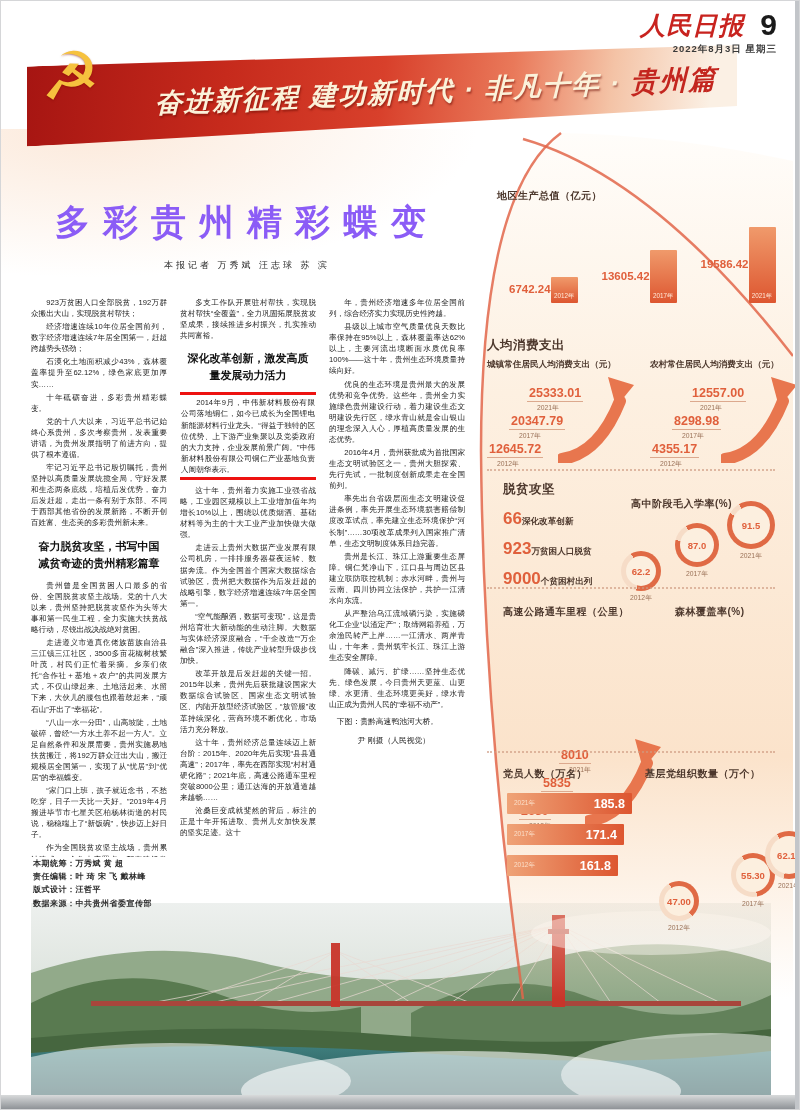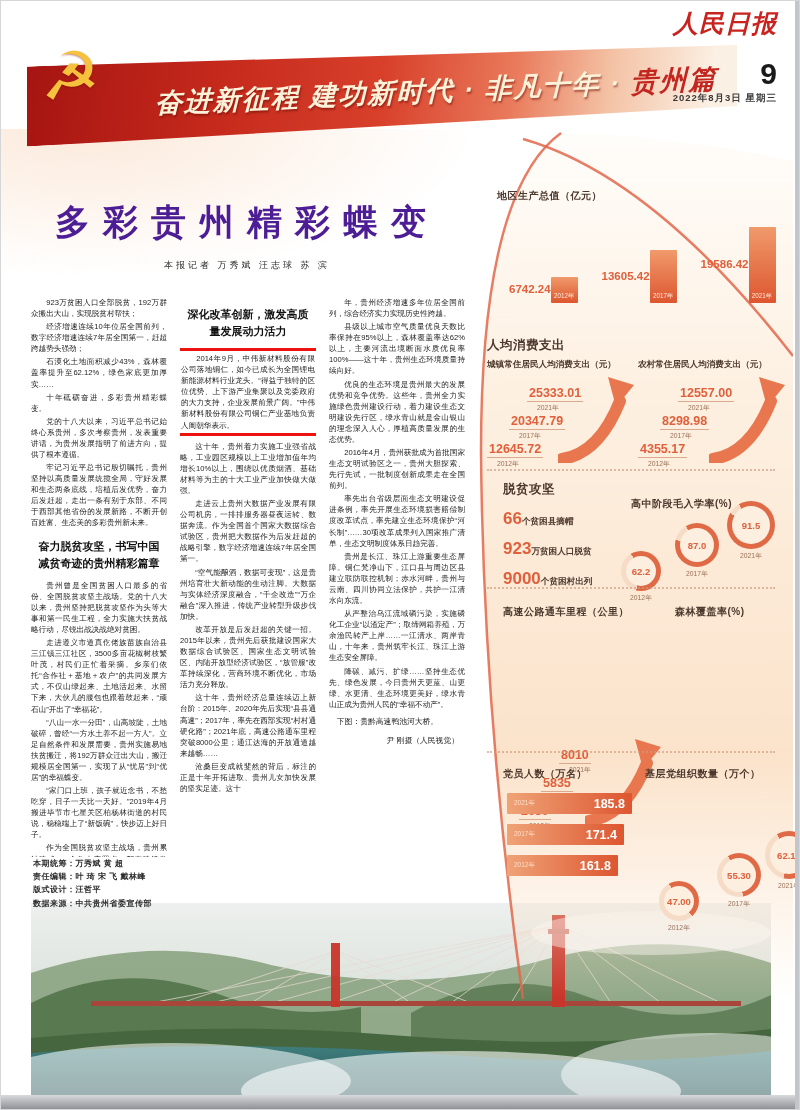--- a/index.html
+++ b/index.html
@@ -1,72 +1,72 @@
 <!DOCTYPE html>
 <html><head>
 <meta charset="utf-8">
 <style>
   html,body{margin:0;padding:0;background:#e9eaec;}
   .page{position:relative;width:800px;height:1110px;margin:0 auto;background:#ffffff;
         font-family:"Liberation Sans","DejaVu Sans",sans-serif;overflow:hidden;
         border:1px solid #d5d6d8;box-sizing:border-box;}
   
   .masthead{position:absolute;top:10px;right:22px;text-align:right;z-index:5;}
-  .mast-row{display:flex;align-items:flex-end;justify-content:center;gap:24px;flex-direction:column;}
+  .mast-row{display:flex;align-items:flex-end;justify-content:center;gap:16px;}
   .paper-name{color:#c8231f;font-family:"DejaVu Serif",serif;font-style:italic;font-weight:bold;
               font-size:25px;letter-spacing:1px;line-height:1;}
   .page-num{color:#1a1a1a;font-size:30px;font-weight:bold;line-height:.9;}
   .mast-date{margin-top:5px;font-size:9.5px;color:#3a3a3a;letter-spacing:1px;font-weight:bold;}
   .top-glow{position:absolute;left:0;top:128px;width:480px;height:150px;
             background:radial-gradient(ellipse at 18% 0%,rgba(249,216,190,.55),transparent 70%);pointer-events:none;}
   
   .banner{position:absolute;left:26px;top:50px;width:710px;height:80px;z-index:4;}
   .banner-band{position:absolute;inset:0;transform:skewY(-2.5deg);
      background:linear-gradient(97deg,#a61512 0%,#c62a1c 28%,#d8402b 50%,#e9795a 68%,#f4c3a6 82%,#fbf0e4 96%);
      clip-path:polygon(0 0,100% 12%,100% 88%,0 100%);box-shadow:0 3px 8px rgba(180,60,30,.25);}
   .banner-emblem{position:absolute;left:14px;top:-8px;font-size:66px;color:#f6c23e;
      transform:skewY(-2.5deg);text-shadow:0 1px 2px rgba(120,10,0,.5);line-height:1;}
   .banner-text{position:absolute;left:128px;top:22px;transform:skewY(-2.5deg);white-space:nowrap;
      font-weight:bold;font-style:italic;font-size:27px;letter-spacing:2px;color:#fbf2da;
      text-shadow:1px 2px 2px rgba(110,15,5,.55);}
   .banner-edition{color:#c3261f;text-shadow:none;}
   
   .headline{position:absolute;left:28px;top:198px;width:436px;text-align:center;
-     font-size:35px;font-weight:bold;color:#4c1d95;letter-spacing:13px;z-index:3;}
+     font-size:35px;font-weight:bold;color:#8b5cf6;letter-spacing:13px;z-index:3;}
   .byline{position:absolute;left:28px;top:258px;width:436px;text-align:center;
      font-size:9px;color:#2a2a2a;letter-spacing:3px;z-index:3;}
   
   .columns{position:absolute;left:30px;top:296px;width:434px;height:560px;display:flex;gap:13px;z-index:3;}
   .col{width:136px;height:100%;overflow:hidden;text-align:justify;color:#1c1c1c;}
   .para{font-size:7.6px;line-height:1.46;margin:0 0 2px;text-indent:2em;}
   .col-head{font-size:11px;font-weight:bold;text-align:center;line-height:1.55;
             margin:9px 3px 8px;color:#111;}
   .redbox{border:3px solid #ed1210;border-radius:3px;padding:2px 4px;margin:2px -6px 5px;
           background:rgba(255,255,255,.35);}
   .photo-caption{font-size:7.8px;margin-top:6px;text-indent:1em;}
-  .photo-credit{font-size:7.8px;text-align:right;padding-right:6px;margin-top:2px;}
+  .photo-credit{font-size:7.8px;text-align:center;padding-right:6px;margin-top:2px;}
   
   .credits{position:absolute;left:32px;top:856px;z-index:6;}
   .credit-line{font-size:8px;line-height:1.65;color:#2b2b2b;margin:0;font-weight:bold;letter-spacing:.5px;}
   
   .sidebar{position:absolute;left:462px;top:130px;width:330px;height:870px;z-index:2;}
   .sb-bg{position:absolute;inset:0;}
   .sb-item{position:absolute;z-index:2;}
   .s-head{font-weight:bold;color:#4d382d;font-size:10px;letter-spacing:.5px;}
   .s-head.big{font-size:12.5px;}
   .dotline{position:absolute;left:24px;width:288px;border-top:2px dotted #cf9b82;opacity:.65;z-index:2;}
   
   .vbars{display:flex;align-items:flex-end;gap:24px;height:100px;}
   .vb-item{display:flex;flex-direction:row;align-items:center;justify-content:flex-end;}
   .vb-val{font-size:11.5px;font-weight:bold;color:#e0603c;margin-bottom:2px;}
   .vb-bar{width:27px;background:linear-gradient(180deg,#f09a6b,#dd5630);border-radius:1px;
           display:flex;align-items:flex-end;justify-content:center;}
   .vb-year{font-size:6.3px;color:#ffe9d8;margin-bottom:2px;white-space:nowrap;}
   
-  .cons-row{display:flex;gap:6px;}
+  .cons-row{display:flex;gap:18px;}
   .cons-group{width:145px;}
   .cons-label{font-size:8.6px;font-weight:bold;color:#4d382d;margin-bottom:4px;white-space:nowrap;}
   .stair{position:relative;height:96px;}
   .step{position:absolute;display:flex;flex-direction:column;}
   .s-val{font-size:12.5px;font-weight:bold;color:#e0603c;border-bottom:1px solid #dca98e;padding:0 2px 1px;}
   .s-year{font-size:6.8px;color:#9b7258;padding-left:10px;margin-top:1px;}
   .arrow{position:absolute;right:-2px;top:-2px;}
   
   .pv-item{margin-bottom:10px;white-space:nowrap;}
   .pv-num{font-size:17px;font-weight:bold;color:#e0603c;}
@@ -140,20 +140,21 @@
       <h3 class="col-head">奋力脱贫攻坚，书写中国减贫奇迹的贵州精彩篇章</h3>
       <div>
           <p class="para">贵州曾是全国贫困人口最多的省份、全国脱贫攻坚主战场。党的十八大以来，贵州坚持把脱贫攻坚作为头等大事和第一民生工程，全力实施大扶贫战略行动，尽锐出战决战绝对贫困。</p>
           <p class="para">走进遵义市道真仡佬族苗族自治县三江镇三江社区，3500多亩花椒树枝繁叶茂，村民们正忙着采摘。乡亲们依托“合作社＋基地＋农户”的共同发展方式，不仅山绿起来、土地活起来、水留下来，大伙儿的腰包也跟着鼓起来，“顽石山”开出了“幸福花”。</p>
           <p class="para">“八山一水一分田”，山高坡陡，土地破碎，曾经“一方水土养不起一方人”。立足自然条件和发展需要，贵州实施易地扶贫搬迁，将192万群众迁出大山，搬迁规模居全国第一，实现了从“忧居”到“优居”的幸福蝶变。</p>
           <p class="para">“家门口上班，孩子就近念书，不愁吃穿，日子一天比一天好。”2019年4月搬进毕节市七星关区柏杨林街道的村民说，稳稳端上了“新饭碗”，快步迈上好日子。</p>
           <p class="para">作为全国脱贫攻坚主战场，贵州累计建成949个集中安置点，配套建设学校、医院，围绕就业帮扶持续发力，全方位帮扶搬迁群众融入新生活，确保搬得出、稳得住、能致富。</p>
         </div>
     </div>
     <div class="col">
+      <p class="para">多支工作队开展驻村帮扶，实现脱贫村帮扶“全覆盖”，全力巩固拓展脱贫攻坚成果，接续推进乡村振兴，扎实推动共同富裕。</p>
       <h3 class="col-head">深化改革创新，激发高质量发展动力活力</h3>
       <p class="para redbox">2014年9月，中伟新材料股份有限公司落地铜仁，如今已成长为全国锂电新能源材料行业龙头。“得益于独特的区位优势、上下游产业集聚以及党委政府的大力支持，企业发展前景广阔。”中伟新材料股份有限公司铜仁产业基地负责人訚朝华表示。</p>
       <div>
           <p class="para">这十年，贵州着力实施工业强省战略，工业园区规模以上工业增加值年均增长10%以上，围绕以优质烟酒、基础材料等为主的十大工业产业加快做大做强。</p>
           <p class="para">走进云上贵州大数据产业发展有限公司机房，一排排服务器昼夜运转、数据奔流。作为全国首个国家大数据综合试验区，贵州把大数据作为后发赶超的战略引擎，数字经济增速连续7年居全国第一。</p>
           <p class="para">“空气能酿酒，数据可变现”，这是贵州培育壮大新动能的生动注脚。大数据与实体经济深度融合，“千企改造”“万企融合”深入推进，传统产业转型升级步伐加快。</p>
           <p class="para">改革开放是后发赶超的关键一招。2015年以来，贵州先后获批建设国家大数据综合试验区、国家生态文明试验区、内陆开放型经济试验区，“放管服”改革持续深化，营商环境不断优化，市场活力充分释放。</p>
           <p class="para">这十年，贵州经济总量连续迈上新台阶：2015年、2020年先后实现“县县通高速”；2017年，率先在西部实现“村村通硬化路”；2021年底，高速公路通车里程突破8000公里；通江达海的开放通道越来越畅……</p>
           <p class="para">沧桑巨变成就斐然的背后，标注的正是十年开拓进取、贵州儿女加快发展的坚实足迹。这十</p>
         </div>
@@ -260,21 +261,21 @@
               <span class="s-val">12557.00</span>
               <span class="s-year">2021年</span>
             </div>
           </div>
       </div>
     </div>
     <div class="dotline" style="top:338px;"></div>
 
     <div class="sb-item s-head big" style="left:40px;top:350px;">脱贫攻坚</div>
     <div class="sb-item" style="left:40px;top:378px;">
-        <div class="pv-item"><span class="pv-num">66</span><span class="pv-unit">个贫困县摘帽</span></div>
+        <div class="pv-item"><span class="pv-num">66</span><span class="pv-unit">深化改革创新</span></div>
         <div class="pv-item"><span class="pv-num">923</span><span class="pv-unit">万贫困人口脱贫</span></div>
         <div class="pv-item"><span class="pv-num">9000</span><span class="pv-unit">个贫困村出列</span></div>
       </div>
     <div class="sb-item s-head" style="left:168px;top:350px;margin-top:16px;">高中阶段毛入学率(%)</div>
     <div class="sb-item donuts" style="left:152px;top:372px;">
         <div class="d-wrap" style="left:0px;top:48px;width:52px">
           <div class="donut" style="width:40px;height:40px;background:conic-gradient(from -30deg,#e06a45 62.2%,#f6dcc7 0)">
             <span class="d-num">62.2</span>
           </div>
           <span class="d-year">2012年</span>
@@ -314,21 +315,21 @@
         </div>
       </div>
     <div class="sb-item s-head" style="left:212px;top:474px;">森林覆盖率(%)</div>
     <div class="sb-item donuts" style="left:190px;top:500px;">
         <div class="d-wrap" style="left:0px;top:48px;width:52px">
           <div class="donut" style="width:40px;height:40px;background:conic-gradient(from -30deg,#e06a45 47%,#f6dcc7 0)">
             <span class="d-num">47.00</span>
           </div>
           <span class="d-year">2012年</span>
         </div>
-        <div class="d-wrap" style="left:58px;top:20px;width:56px">
+        <div class="d-wrap" style="left:72px;top:20px;width:56px">
           <div class="donut" style="width:44px;height:44px;background:conic-gradient(from -30deg,#e06a45 55.3%,#f6dcc7 0)">
             <span class="d-num">55.30</span>
           </div>
           <span class="d-year">2017年</span>
         </div>
         <div class="d-wrap" style="left:106px;top:-2px;width:60px">
           <div class="donut" style="width:48px;height:48px;background:conic-gradient(from -30deg,#e06a45 62.12%,#f6dcc7 0)">
             <span class="d-num">62.12</span>
           </div>
           <span class="d-year">2021年</span>

